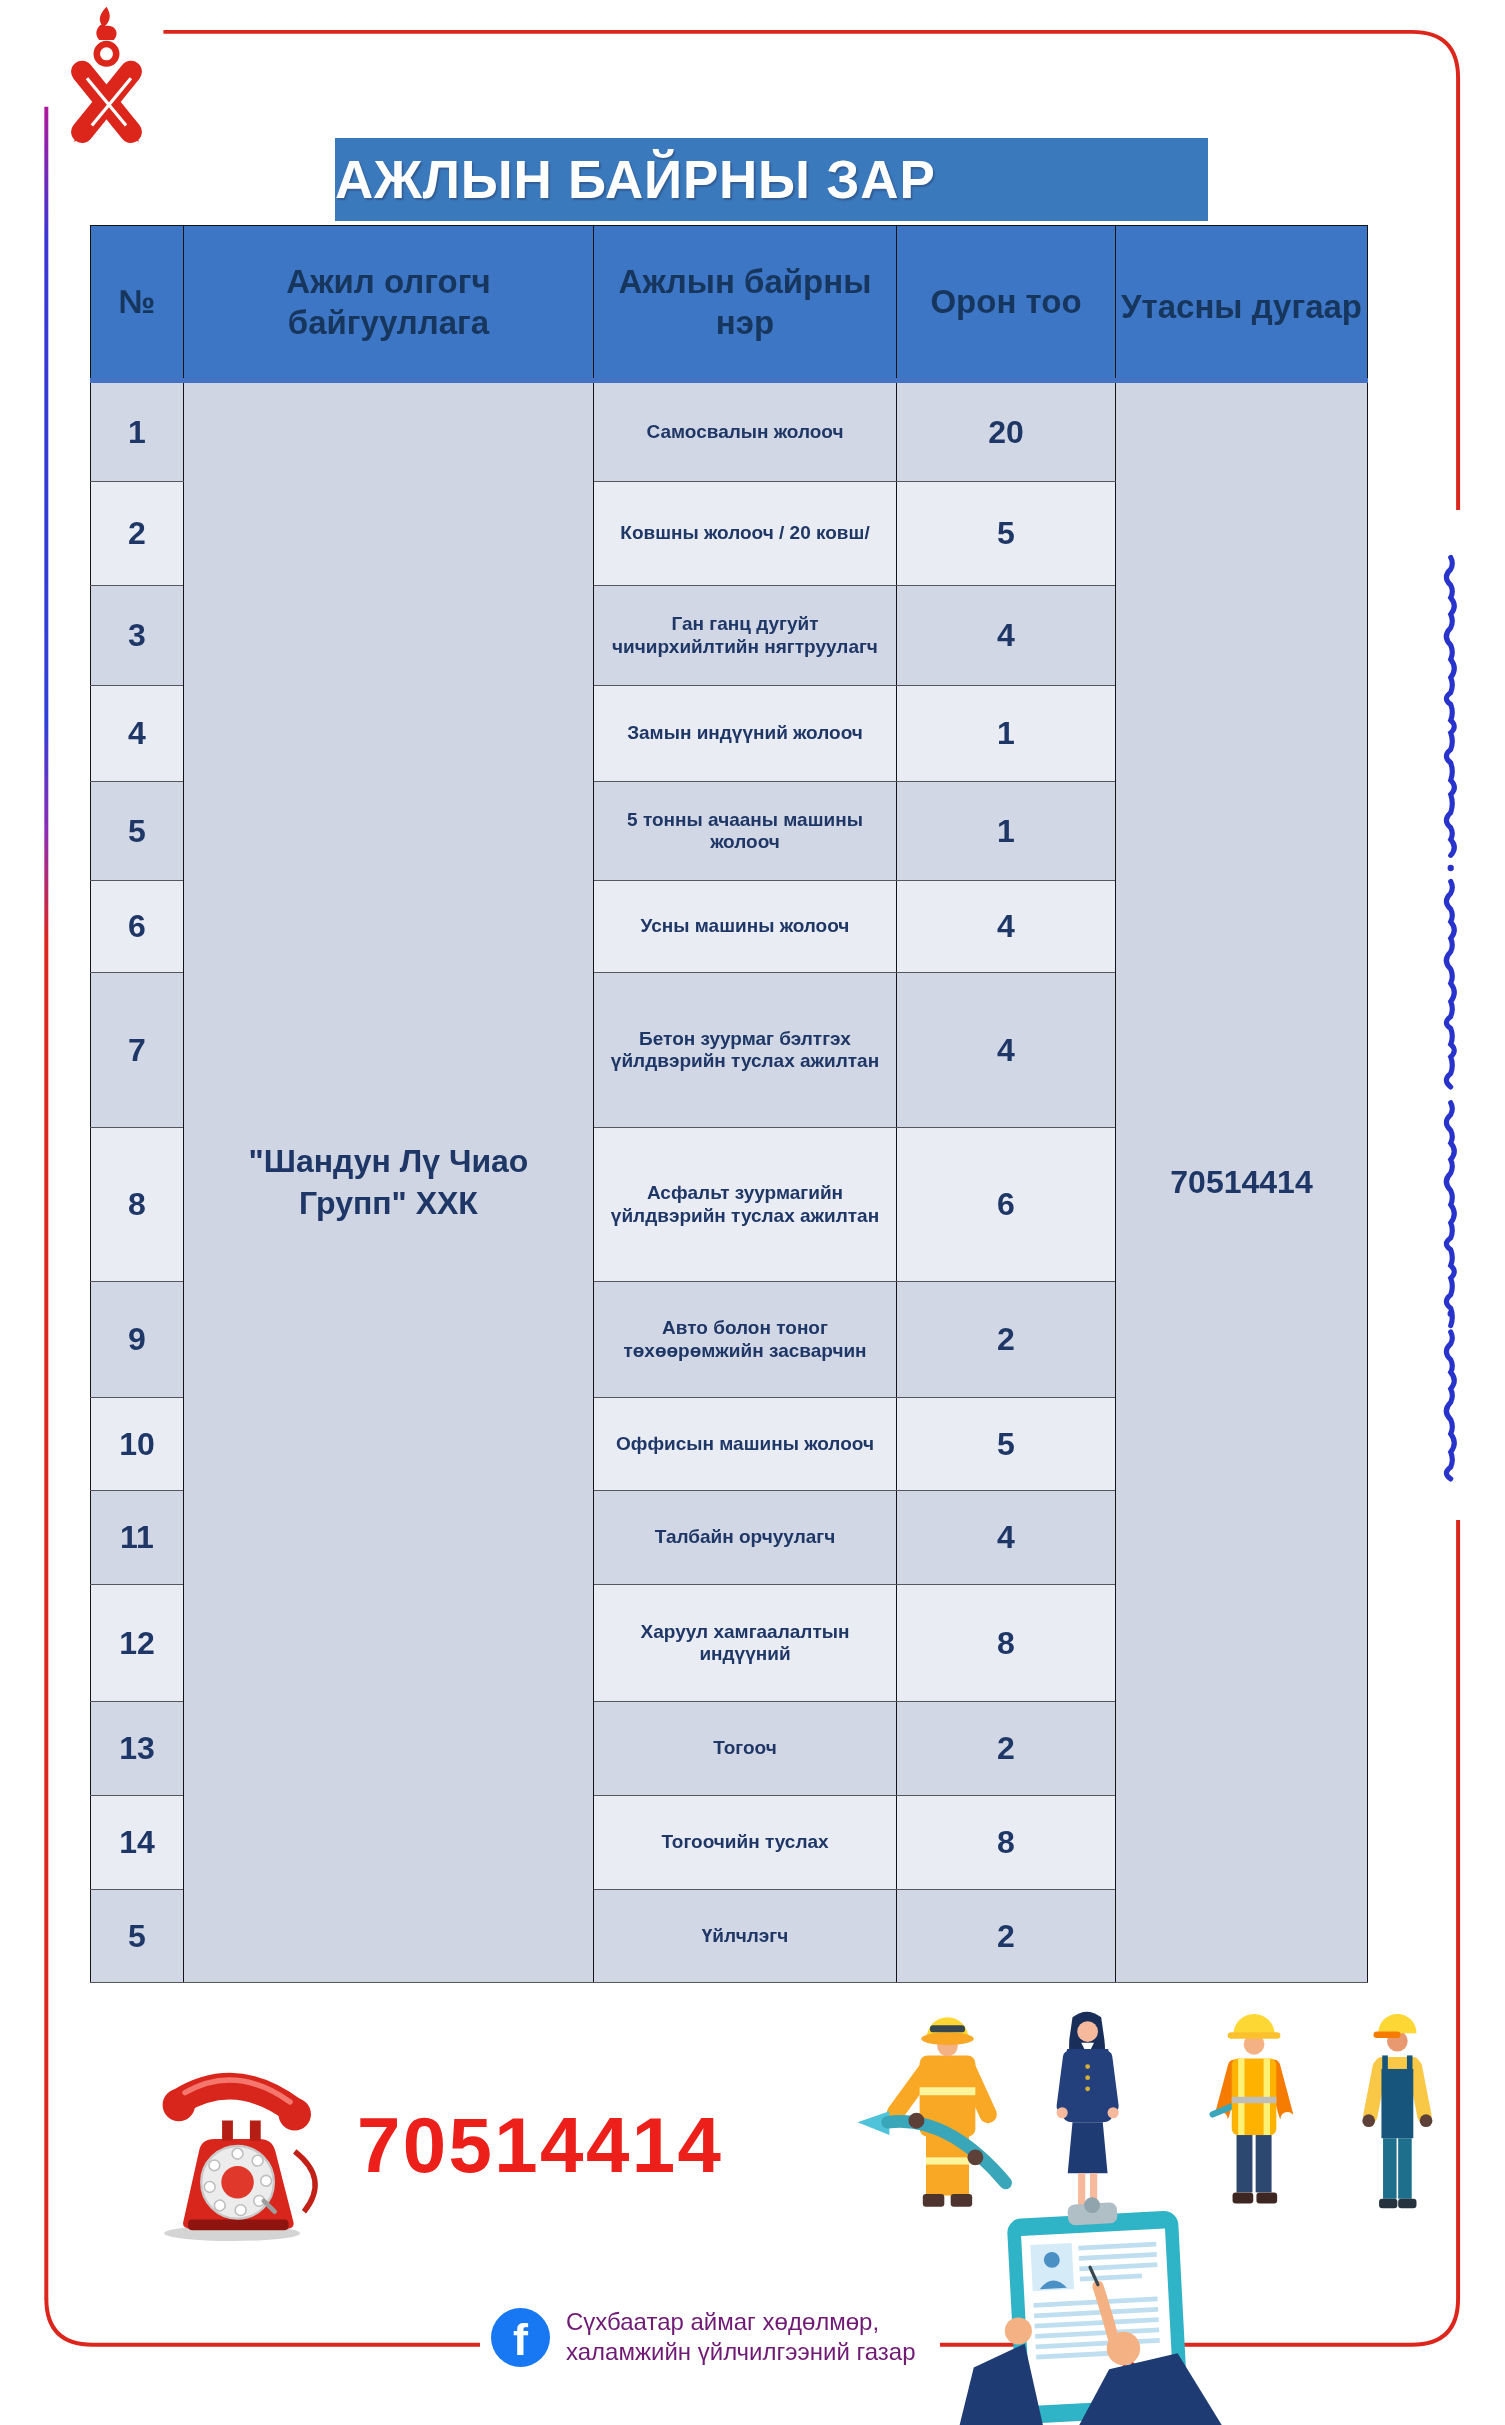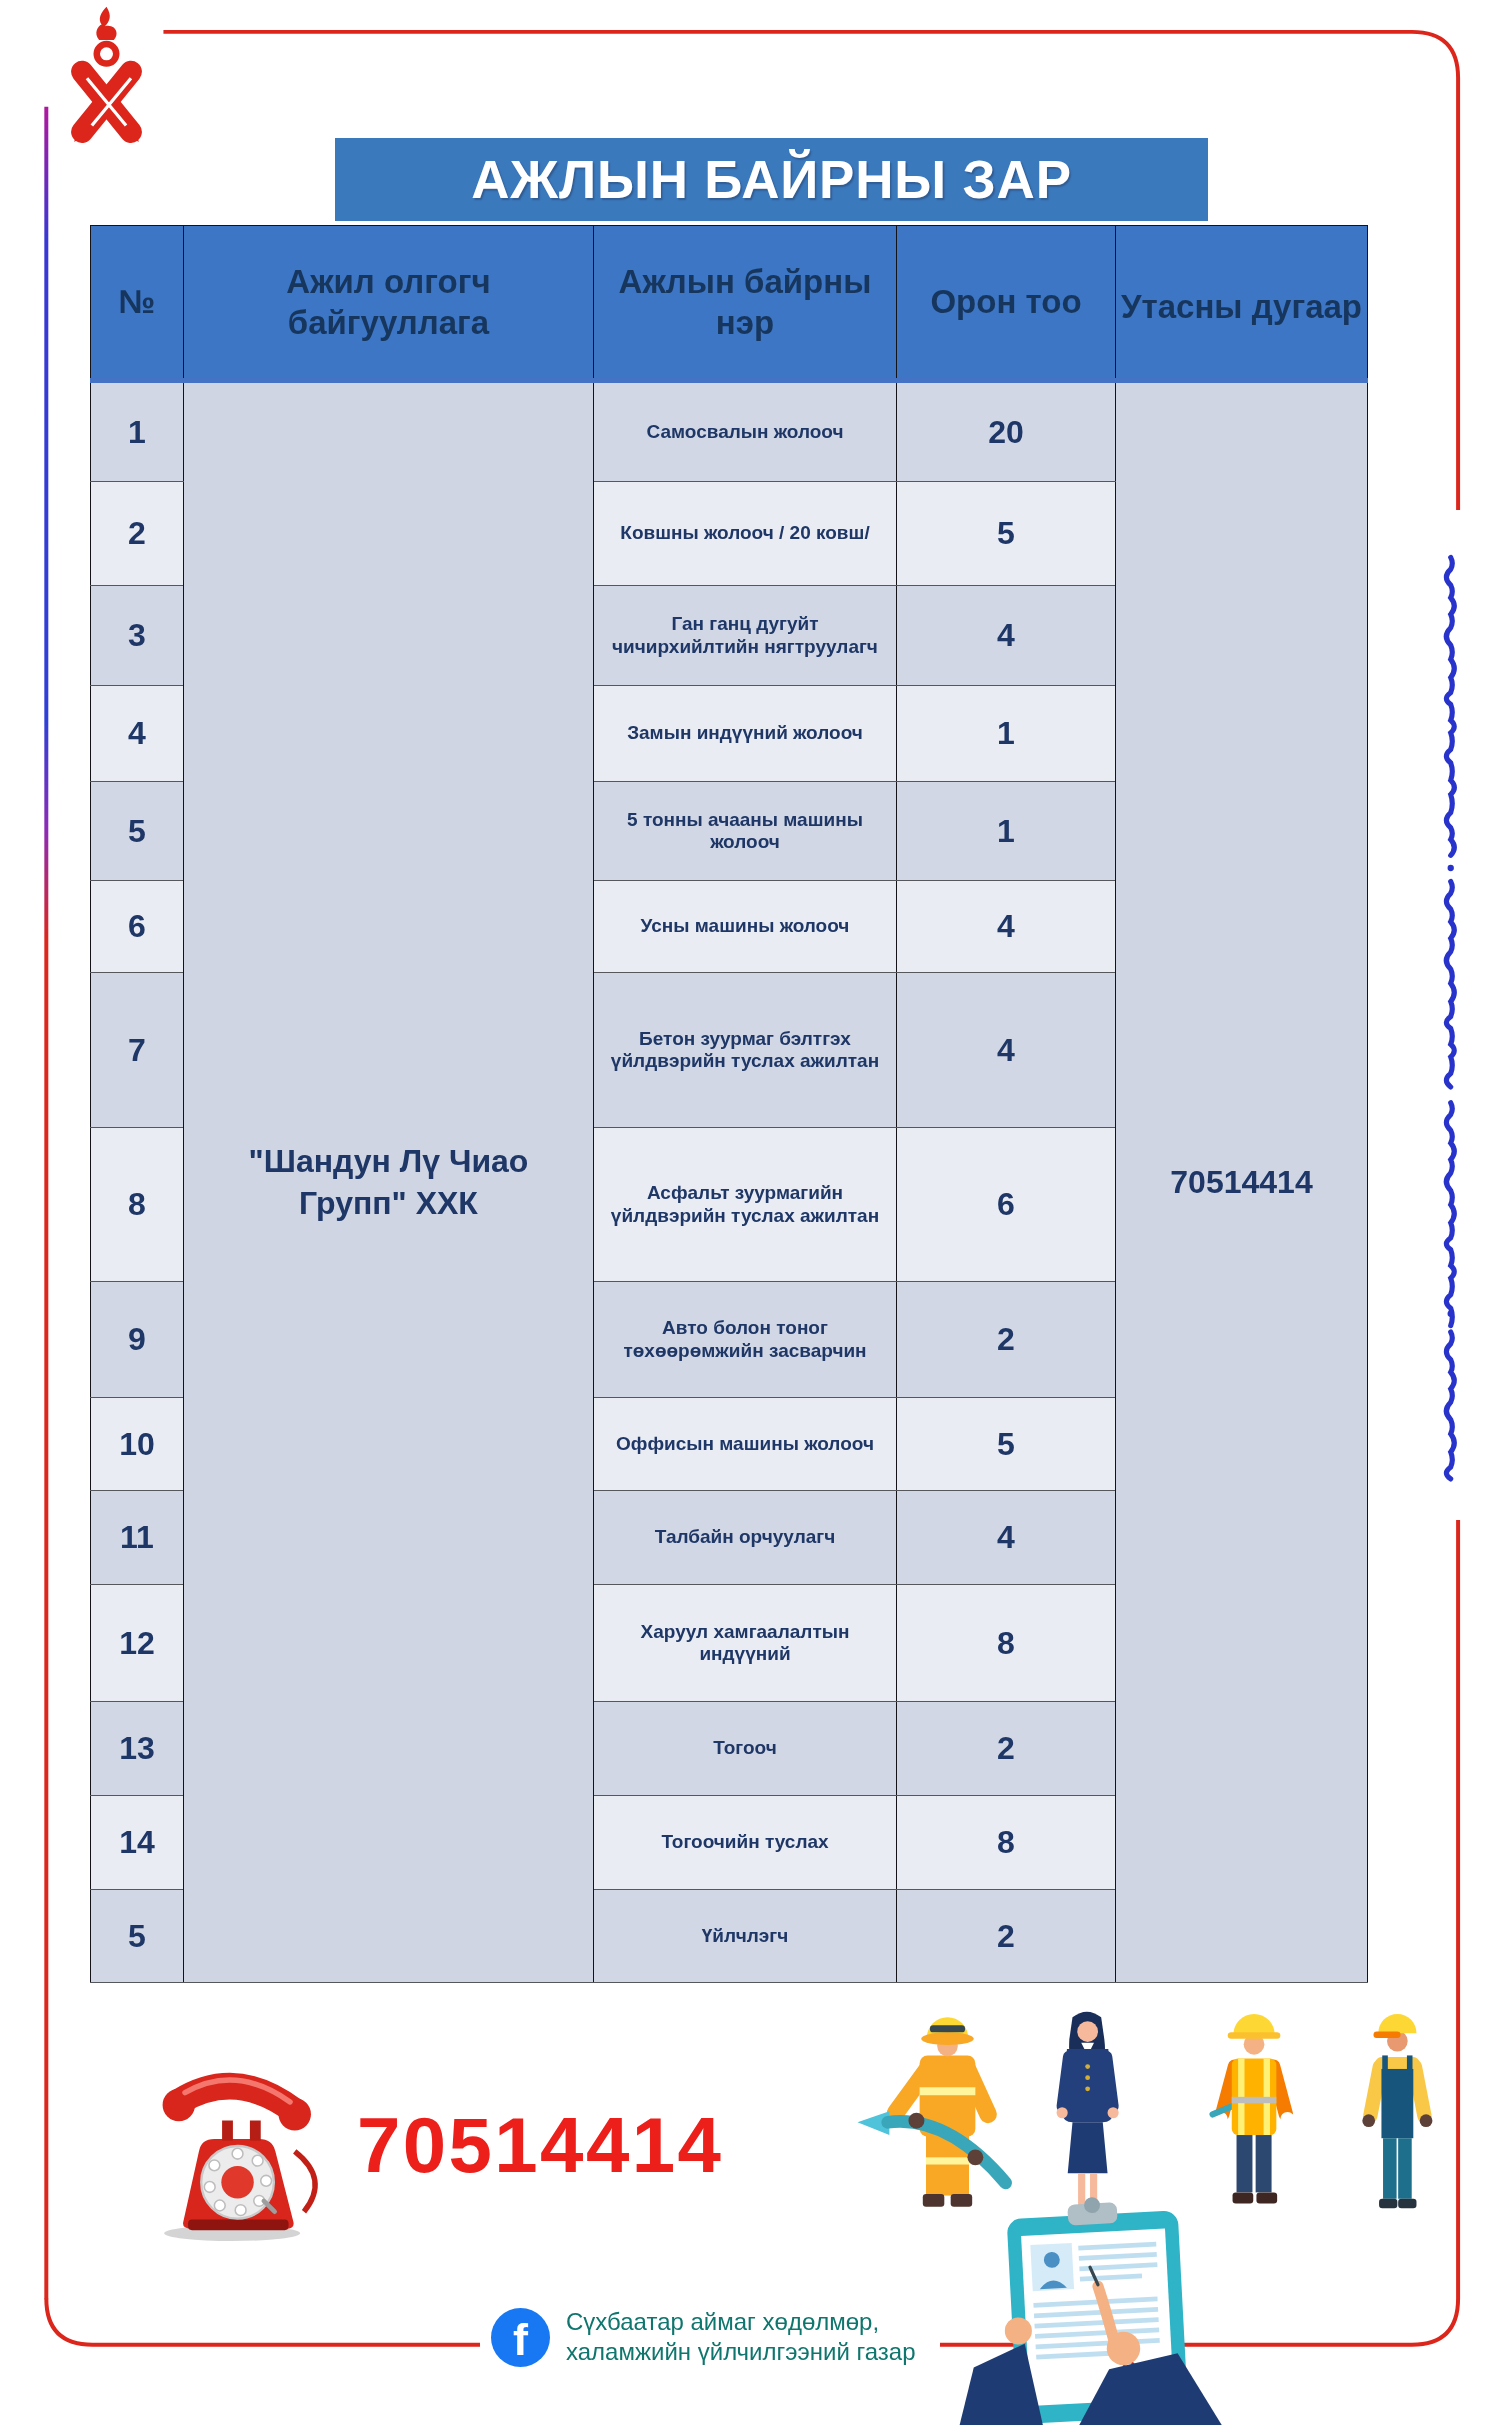--- a/index.html
+++ b/index.html
@@ -9,21 +9,21 @@
 
   
   svg.frame{left:0;top:0;width:1506px;height:2426px;z-index:1;}
 
   
   .logo{left:57px;top:4.8px;width:99px;height:140px;z-index:3;}
   .org-name{left:166px;top:49px;z-index:3;color:#DC261C;font-weight:bold;
             font-size:28px;line-height:1.24;letter-spacing:0.4px;}
   .title-banner{left:335px;top:138px;width:873px;height:83px;background:#3B79BD;
                 color:#fff;font-weight:bold;font-size:53px;letter-spacing:0.8px;
-                display:flex;align-items:center;justify-content:center;z-index:3;
+                display:flex;align-items:center;z-index:3;
                 text-shadow:1.6px 1.6px 1.6px rgba(30,40,70,.35);}
 
   
   table.jobs{left:90px;top:225px;width:1277px;border-collapse:collapse;table-layout:fixed;
              z-index:2;color:#1E3766;}
   table.jobs th,table.jobs td{
       border-left:1.6px solid #141418;border-right:1.6px solid #141418;
       border-top:1.6px solid #56575c;border-bottom:1.6px solid #56575c;
       text-align:center;vertical-align:middle;overflow:hidden;}
   table.jobs thead tr{height:155px;}
@@ -52,21 +52,21 @@
   
   svg.workers{left:840px;top:1993px;width:637px;height:433px;z-index:4;}
 
   
   .footer{left:480px;top:2301px;z-index:5;background:#fff;border-radius:12.7px;
           display:flex;align-items:center;gap:16px;padding:6.4px 24px 8px 11px;}
   .fb-badge{width:59px;height:59px;border-radius:50%;background:#1877F2;
             display:flex;align-items:center;justify-content:center;flex:0 0 auto;}
   .fb-badge span{color:#fff;font-weight:bold;font-size:45px;line-height:1;
                  transform:translateY(1.6px);}
-  .fb-text{color:#0f766e;font-size:24px;line-height:1.25;}
+  .fb-text{color:#701a75;font-size:24px;line-height:1.25;}
 </style>
 </head>
 <body>
 
 <div class="page">
 
   <svg class="frame abs" viewBox="0 0 1890 3045">
     <defs>
       <linearGradient id="leftgrad" gradientUnits="userSpaceOnUse" x1="58" y1="134" x2="58" y2="2886">
         <stop offset="0" stop-color="#B0189D"></stop>

